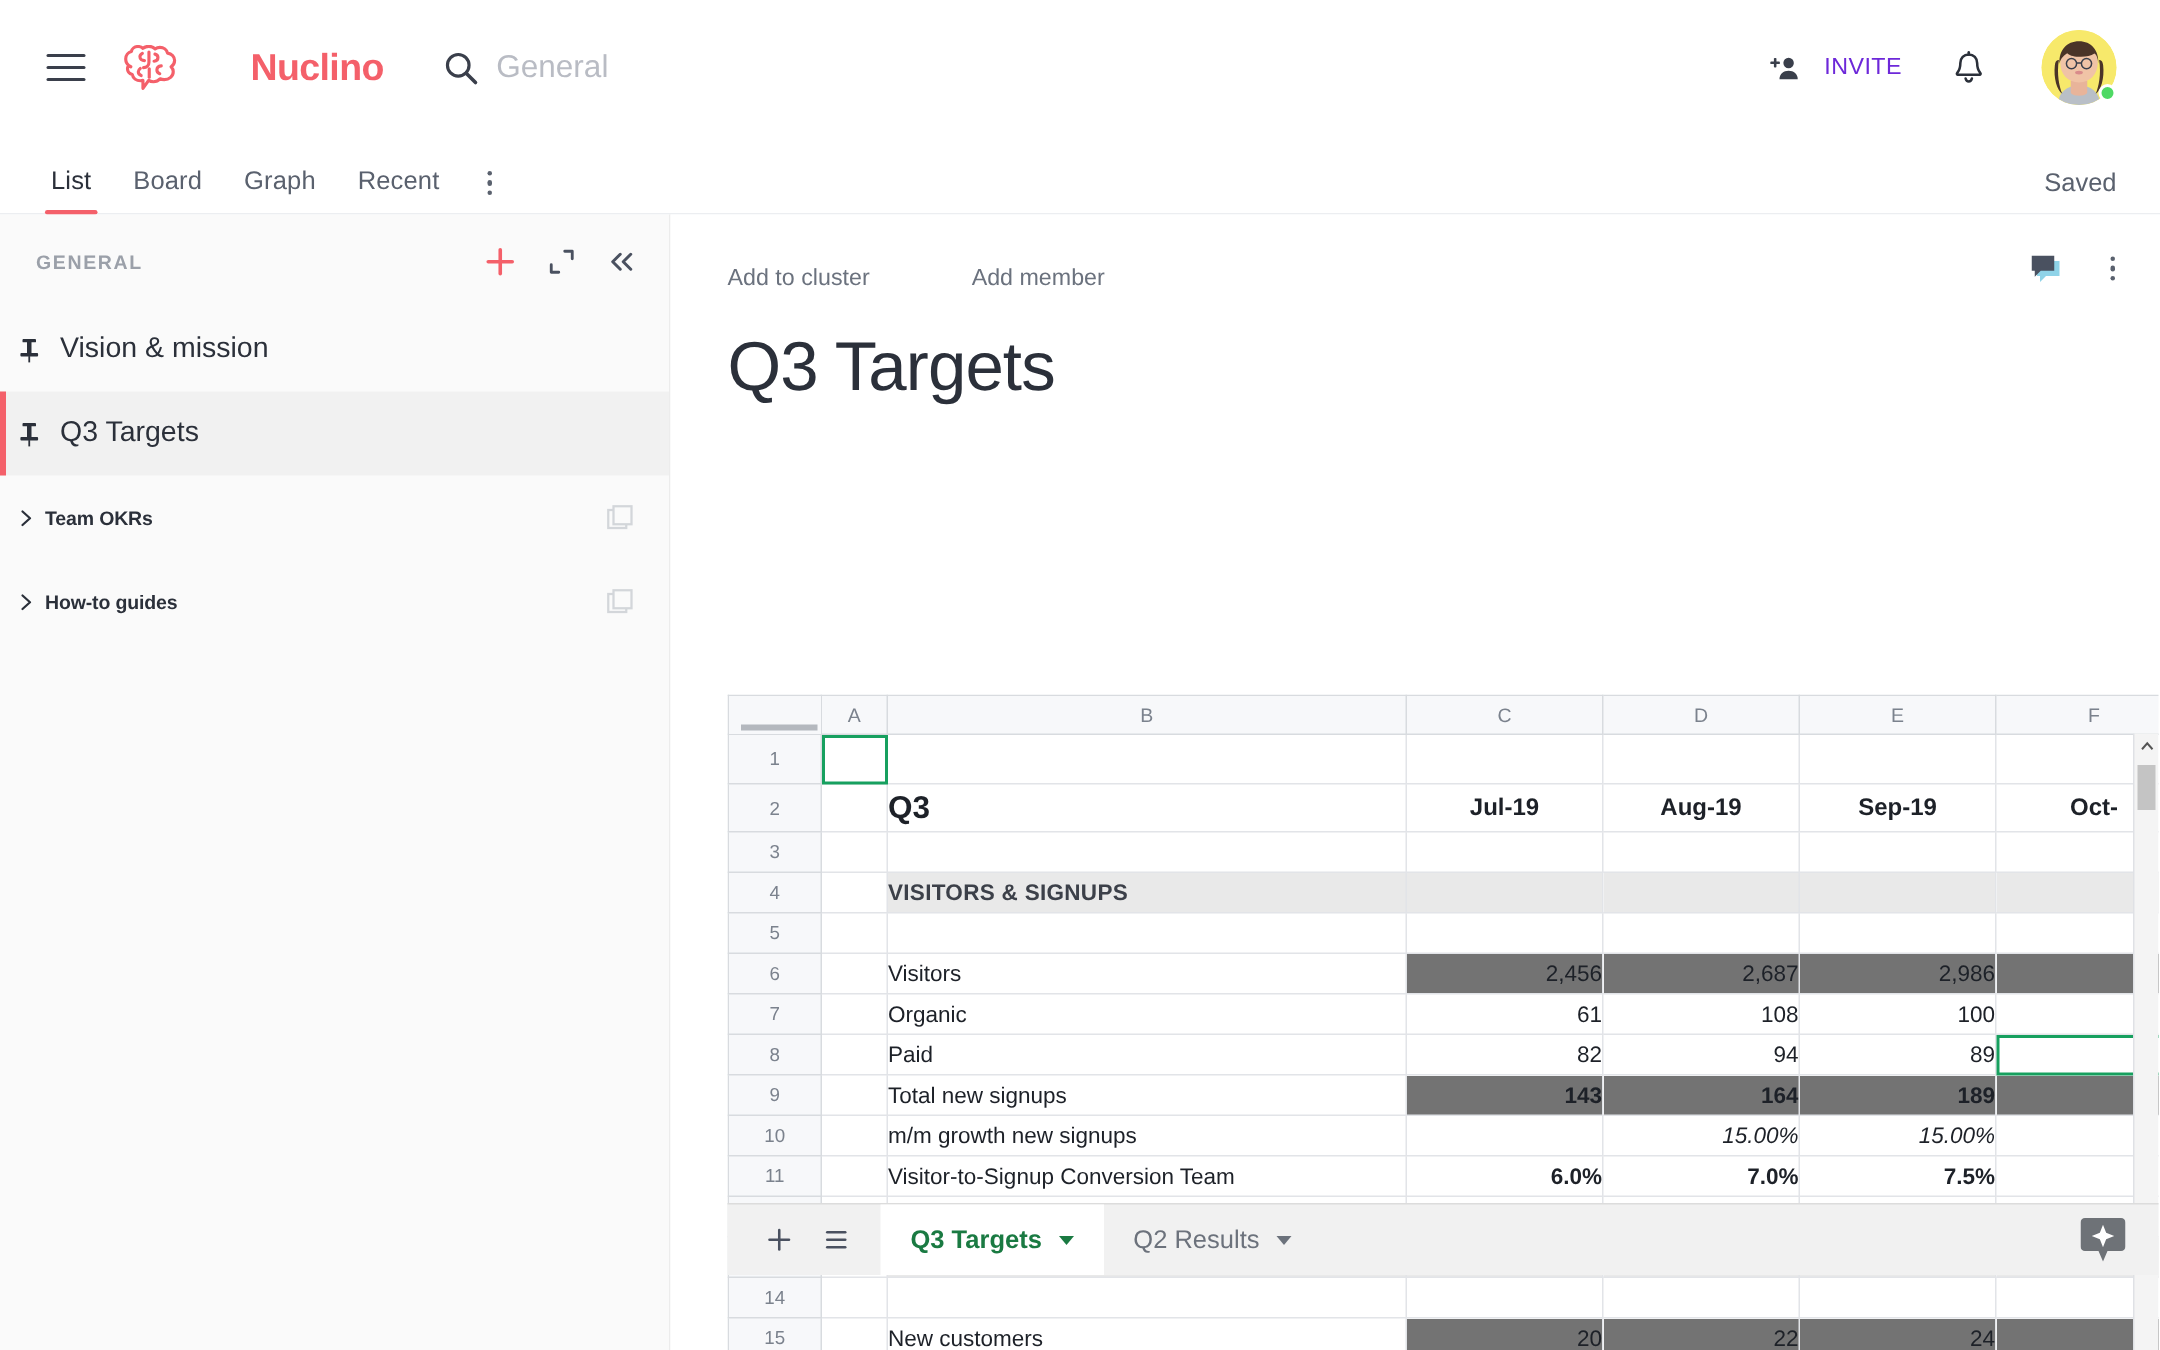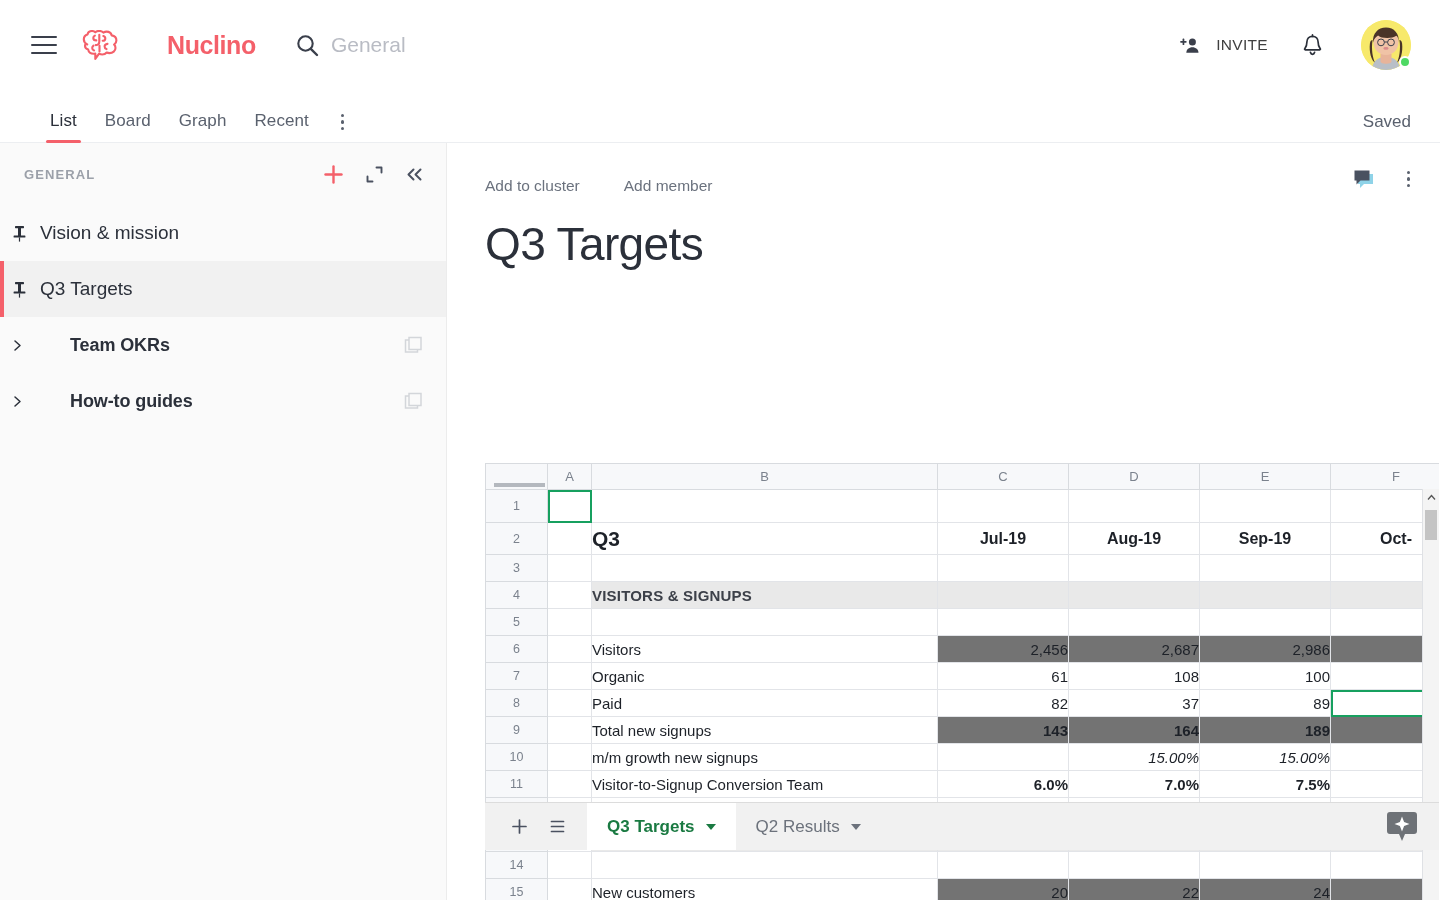--- a/index.html
+++ b/index.html
@@ -37,21 +37,21 @@
   .searchbox { display: flex; align-items: center; gap: 12px; margin-left: 40px; cursor: text; }
   .search-icon { width: 23px; height: 23px; display: block; }
   .search-text { font-size: 21px; color: #b9bcc4; font-weight: 400; }
 
   .topbar-right {
     position: absolute; right: 0; top: 0; height: 90px;
     display: flex; align-items: center; gap: 0;
   }
   .invite-btn {
     display: flex; align-items: center; gap: 17px;
-    font-size: 15.5px; color: #404040; letter-spacing: 0.3px;
+    font-size: 15.5px; color: #6d28d9; letter-spacing: 0.3px;
     cursor: pointer; margin-right: 34px;
   }
   .invite-icon { width: 19px; height: 17px; display:block; }
   .bell-btn { cursor: pointer; margin-right: 38px; display:flex; }
   .bell-icon { width: 21px; height: 23px; display:block; }
   .avatar-wrap { position: relative; margin-right: 29px; cursor: pointer; }
   .avatar {
     width: 50px; height: 50px; border-radius: 50%;
     overflow: hidden; background: #F7E96B; position: relative; display:block;
   }
@@ -62,21 +62,21 @@
     background: #4ED964; border: 2px solid #fff;
   }
 
   
   .viewtabs {
     height: 53px; width: 100%;
     display: flex; align-items: flex-end;
     border-bottom: 1px solid #eceef1;
     position: relative;
   }
-  .viewtabs-inner { display: flex; align-items: flex-end; gap: 0; padding-left: 36px; }
+  .viewtabs-inner { display: flex; align-items: flex-end; gap: 0; padding-left: 20px; }
   .vtab {
     font-size: 17px; color: #5a616e; padding: 0 14px 11px 14px;
     cursor: pointer; position: relative; letter-spacing: 0.1px;
   }
   .vtab.active { color: #2b303a; }
   .vtab.active::after {
     content: ''; position: absolute; left: 10px; right: 10px; bottom: -1px;
     height: 3px; background: #F4606A; border-radius: 2px;
   }
   .vtab-more { padding: 0 12px 12px 18px; cursor: pointer; display:flex; align-items:flex-end; }
@@ -120,27 +120,27 @@
     content: ''; position: absolute; left: 0; top: 0; bottom: 0;
     width: 4px; background: #F4606A;
   }
   .pin-ic { width: 15px; height: 17px; margin-right: 13px; flex: none; }
 
   .sb-group {
     height: 56px; display: flex; align-items: center;
     padding-left: 12px; cursor: pointer; position: relative;
   }
   .chev-ic { width: 11px; height: 13px; margin-right: 7px; flex: none; }
-  .sb-group .sb-label { font-size: 18px; color: #2b303a; font-weight: bold; letter-spacing: -0.1px; margin-left: 40px; }
+  .sb-group .sb-label { font-size: 13px; color: #2b303a; font-weight: bold; letter-spacing: -0.1px; }
   .cluster-ic { position: absolute; right: 23px; width: 19px; height: 19px; }
 
   
   .main { flex: 1; height: 100%; position: relative; background: #fff; overflow: hidden; }
   .main-actions {
-    display: flex; align-items: center; gap: 44px;
+    display: flex; align-items: center; gap: 68px;
     padding: 34px 0 0 38px; position: relative;
   }
   .act-link { font-size: 15.5px; color: #6b727e; cursor: pointer; }
   .main-top-icons {
     position: absolute; right: 30px; top: 26px;
     display: flex; align-items: center; gap: 32px;
   }
   .comment-ic { width: 22px; height: 20px; cursor: pointer; display:block; }
   .doc-title {
     font-size: 46px; font-weight: 400; color: #2b303a;
@@ -521,21 +521,21 @@
               <td class="cell num">108</td>
               <td class="cell num">100</td>
               <td class="cell num"></td>
             </tr>
 
             <tr>
               <td class="rowhdr">8</td>
               <td class="cell lbl"></td>
               <td class="cell lbl">Paid</td>
               <td class="cell num">82</td>
-              <td class="cell num">37</td>
+              <td class="cell num">94</td>
               <td class="cell num">89</td>
               <td class="cell num sel"></td>
             </tr>
 
             <tr>
               <td class="rowhdr">9</td>
               <td class="cell lbl"></td>
               <td class="cell lbl">Total new signups</td>
               <td class="cell num bold greenbg">143</td>
               <td class="cell num bold greenbg">164</td>

